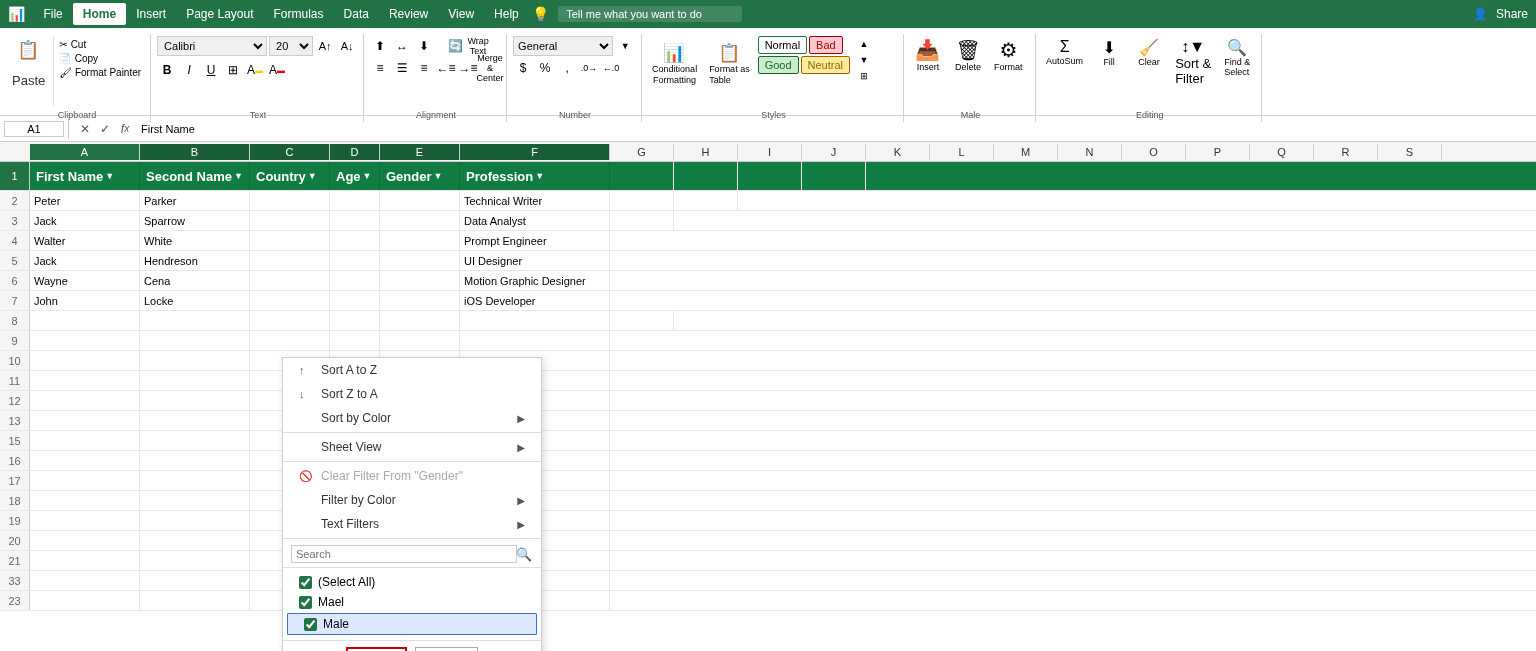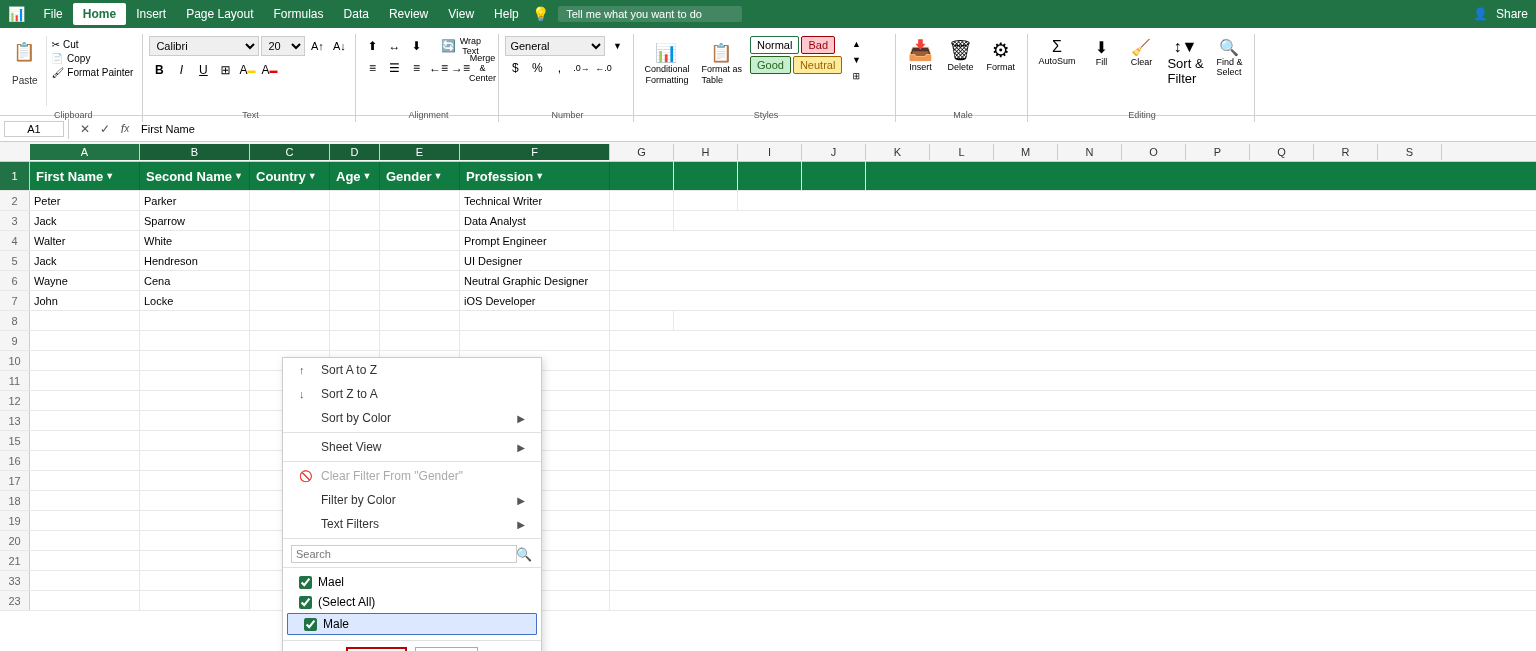--- a/index.html
+++ b/index.html
@@ -11,21 +11,21 @@
     .menu-bar-item.active { background: #fff; color: #217346; font-weight: 600; }
     .menu-bar-logo { color: #fff; margin-right: 8px; font-size: 14px; }
     .menu-bar-right { margin-left: auto; color: #fff; font-size: 12px; display: flex; align-items: center; gap: 8px; }
 
     
     .ribbon { background: #fff; border-bottom: 1px solid #d0d0d0; padding: 4px 0 0 0; }
     .ribbon-content { display: flex; align-items: flex-start; padding: 2px 4px; gap: 2px; }
     .ribbon-buttons { display: flex; align-items: flex-start; gap: 2px; flex: 1; }
     .ribbon-btn { display: flex; flex-direction: column; align-items: center; justify-content: center; padding: 2px 4px; cursor: pointer; border-radius: 2px; min-width: 28px; }
     .ribbon-btn .icon { font-size: 18px; line-height: 1; }
-    .ribbon-btn .label { font-size: 10px; color: #333; margin-top: 14px; text-align: left; }
+    .ribbon-btn .label { font-size: 13px; color: #333; margin-top: 14px; text-align: left; }
     .ribbon-btn-large { flex-direction: column; min-height: 60px; justify-content: center; }
     .clipboard-small-btn { display: flex; align-items: center; gap: 3px; padding: 1px 3px; cursor: pointer; border-radius: 2px; font-size: 10px; }
 
     
     .font-controls { display: flex; flex-direction: column; gap: 2px; }
     .font-row { display: flex; align-items: center; gap: 2px; }
     .font-select { height: 20px; font-size: 11px; border: 1px solid #ccc; padding: 0 2px; min-width: 110px; }
     .font-size-select { height: 20px; font-size: 11px; border: 1px solid #ccc; padding: 0 2px; width: 44px; }
     .font-btn { width: 20px; height: 20px; display: flex; align-items: center; justify-content: center; cursor: pointer; border-radius: 2px; font-size: 12px; border: none; background: transparent; }
     .font-btn.bold { font-weight: bold; }
@@ -383,21 +383,21 @@
       <div class="grid-cell col-e"></div>
       <div class="grid-cell col-f">UI Designer</div>
     </div>
     <div class="grid-row">
       <div class="row-num">6</div>
       <div class="grid-cell col-a">Wayne</div>
       <div class="grid-cell col-b">Cena</div>
       <div class="grid-cell col-c"></div>
       <div class="grid-cell col-d"></div>
       <div class="grid-cell col-e"></div>
-      <div class="grid-cell col-f">Neutral Graphic Designer</div>
+      <div class="grid-cell col-f">Motion Graphic Designer</div>
     </div>
     <div class="grid-row">
       <div class="row-num">7</div>
       <div class="grid-cell col-a">John</div>
       <div class="grid-cell col-b">Locke</div>
       <div class="grid-cell col-c"></div>
       <div class="grid-cell col-d"></div>
       <div class="grid-cell col-e"></div>
       <div class="grid-cell col-f">iOS Developer</div>
     </div>
@@ -585,25 +585,25 @@
     <div class="filter-divider"></div>
 
     <div class="filter-search-row">
       <input class="filter-search-input" placeholder="Search" style="">
       <span class="filter-search-icon">🔍</span>
     </div>
 
     <div class="filter-list">
       <div class="filter-list-item">
         <input type="checkbox" class="filter-checkbox" checked="" style="">
-        <span>Mael</span>
+        <span>(Select All)</span>
       </div>
       <div class="filter-list-item">
         <input type="checkbox" class="filter-checkbox" checked="" style="">
-        <span>(Select All)</span>
+        <span>Mael</span>
       </div>
       <div class="filter-list-item highlighted">
         <input type="checkbox" class="filter-checkbox" checked="" style="">
         <span>Male</span>
       </div>
     </div>
 
     <div class="filter-footer">
       <button class="filter-ok-btn">OK</button>
       <button class="filter-cancel-btn">Cancel</button>

